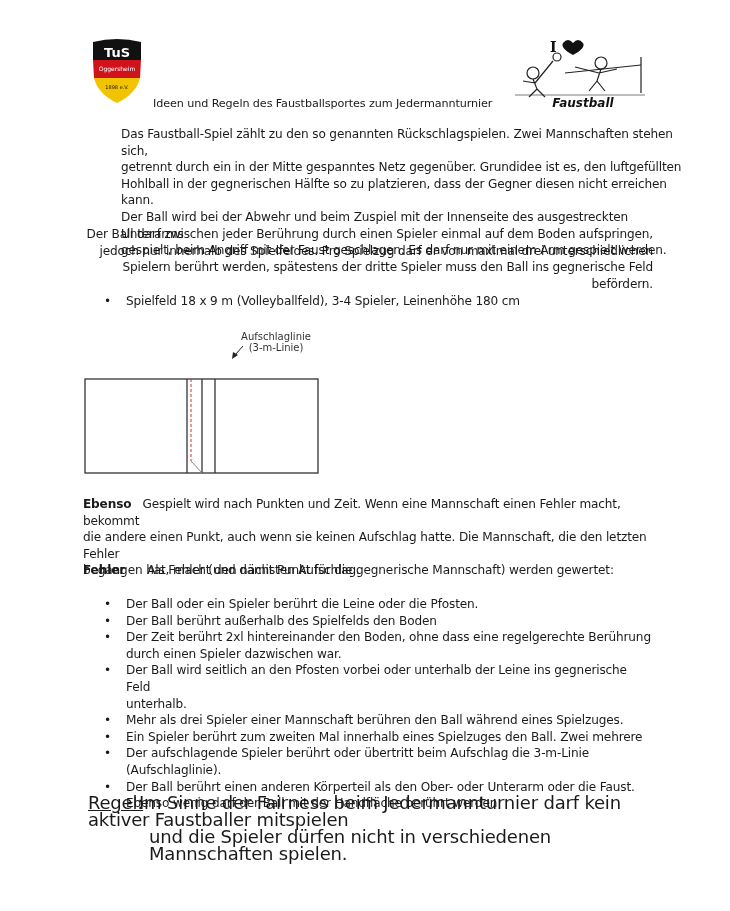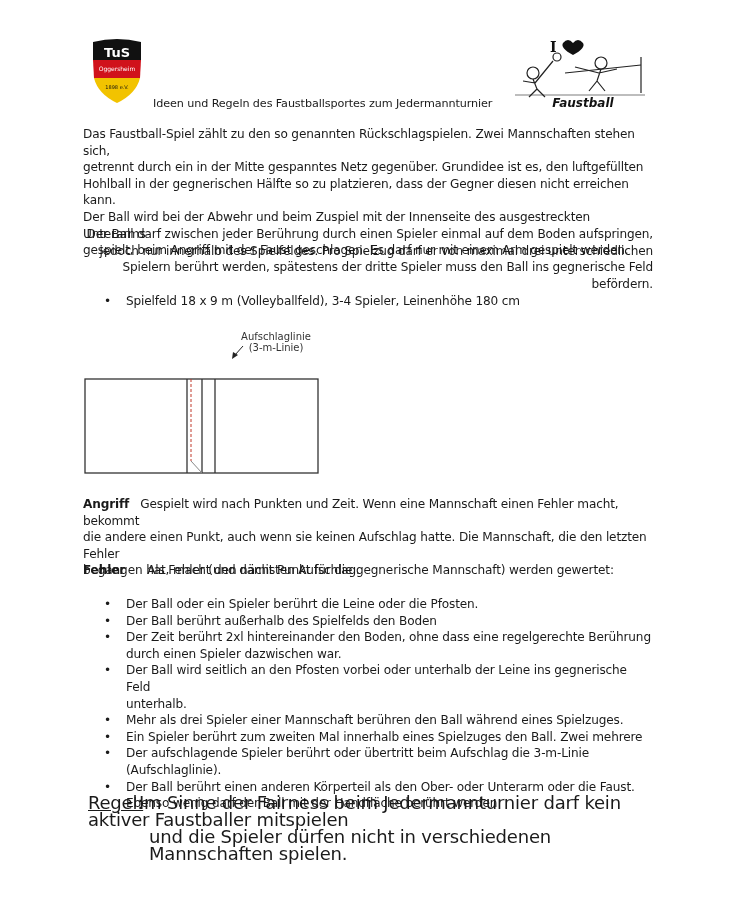--- a/index.html
+++ b/index.html
@@ -41,21 +41,21 @@
     <path d="M96 34 L92 46 L84 56 M92 46 L100 56 M94 38 L70 32 M94 38 L112 34"></path>
     <path d="M60 38 L136 30"></path>
     <path d="M136 22 L136 58"></path>
     <path d="M10 60 L140 60" stroke-width="0.6"></path>
   </g>
   <text x="78" y="72" text-anchor="middle" font-family="DejaVu Sans, sans-serif" font-weight="bold" font-style="italic" font-size="12" fill="#111">Faustball</text>
 </svg>
 
 <div class="title">Ideen und Regeln des Faustballsportes zum Jedermannturnier</div>
 
-<div class="p" style="top:126px;">
+<div class="p" style="top:126px;margin-left:38px;">
   <div>Das Faustball-Spiel zählt zu den so genannten Rückschlagspielen. Zwei Mannschaften stehen sich,</div>
   <div>getrennt durch ein in der Mitte gespanntes Netz gegenüber. Grundidee ist es, den luftgefüllten</div>
   <div>Hohlball in der gegnerischen Hälfte so zu platzieren, dass der Gegner diesen nicht erreichen kann.</div>
   <div>Der Ball wird bei der Abwehr und beim Zuspiel mit der Innenseite des ausgestreckten Unterarms</div>
   <div>gespielt, beim Angriff mit der Faust geschlagen. Es darf nur mit einem Arm gespielt werden.</div>
 </div>
 
 <div class="p" style="top:226px;text-align:right;">
   <div>Der Ball darf zwischen jeder Berührung durch einen Spieler einmal auf dem Boden aufspringen,</div>
   <div>jedoch nur innerhalb des Spielfeldes. Pro Spielzug darf er von maximal drei unterschiedlichen</div>
@@ -78,21 +78,21 @@
   </g>
   <rect x="5" y="54" width="233" height="94" fill="none" stroke="#333" stroke-width="1.3"></rect>
   <line x1="107" y1="54" x2="107" y2="148" stroke="#333" stroke-width="1.3"></line>
   <line x1="122" y1="54" x2="122" y2="148" stroke="#333" stroke-width="1.3"></line>
   <line x1="135" y1="54" x2="135" y2="148" stroke="#333" stroke-width="1.3"></line>
   <line id="serveLine" x1="111" y1="54" x2="111" y2="136" stroke-width="1" stroke-dasharray="3,2" stroke="#c0392b"></line>
   <line x1="111" y1="136" x2="122" y2="148" stroke="#888" stroke-width="1"></line>
 </svg>
 
 <div class="p" style="top:496px;">
-  <div><span class="bold">Angriff</span>&nbsp;&nbsp; <span>Gespielt wird nach Punkten und Zeit. Wenn eine Mannschaft einen Fehler macht, bekommt</span></div>
+  <div><span class="bold">Ebenso</span>&nbsp;&nbsp; <span>Gespielt wird nach Punkten und Zeit. Wenn eine Mannschaft einen Fehler macht, bekommt</span></div>
   <div>die andere einen Punkt, auch wenn sie keinen Aufschlag hatte. Die Mannschaft, die den letzten Fehler</div>
   <div>begangen hat, macht den nächsten Aufschlag.</div>
 </div>
 
 <div class="p" style="top:562px;">
   <span class="bold">Fehler</span>&nbsp;&nbsp;&nbsp;&nbsp;&nbsp; <span>Als Fehler (und damit Punkt für die gegnerische Mannschaft) werden gewertet:</span>
 </div>
 
 <ul class="list" id="fehlerList" style="top:596px;">
     <li>

